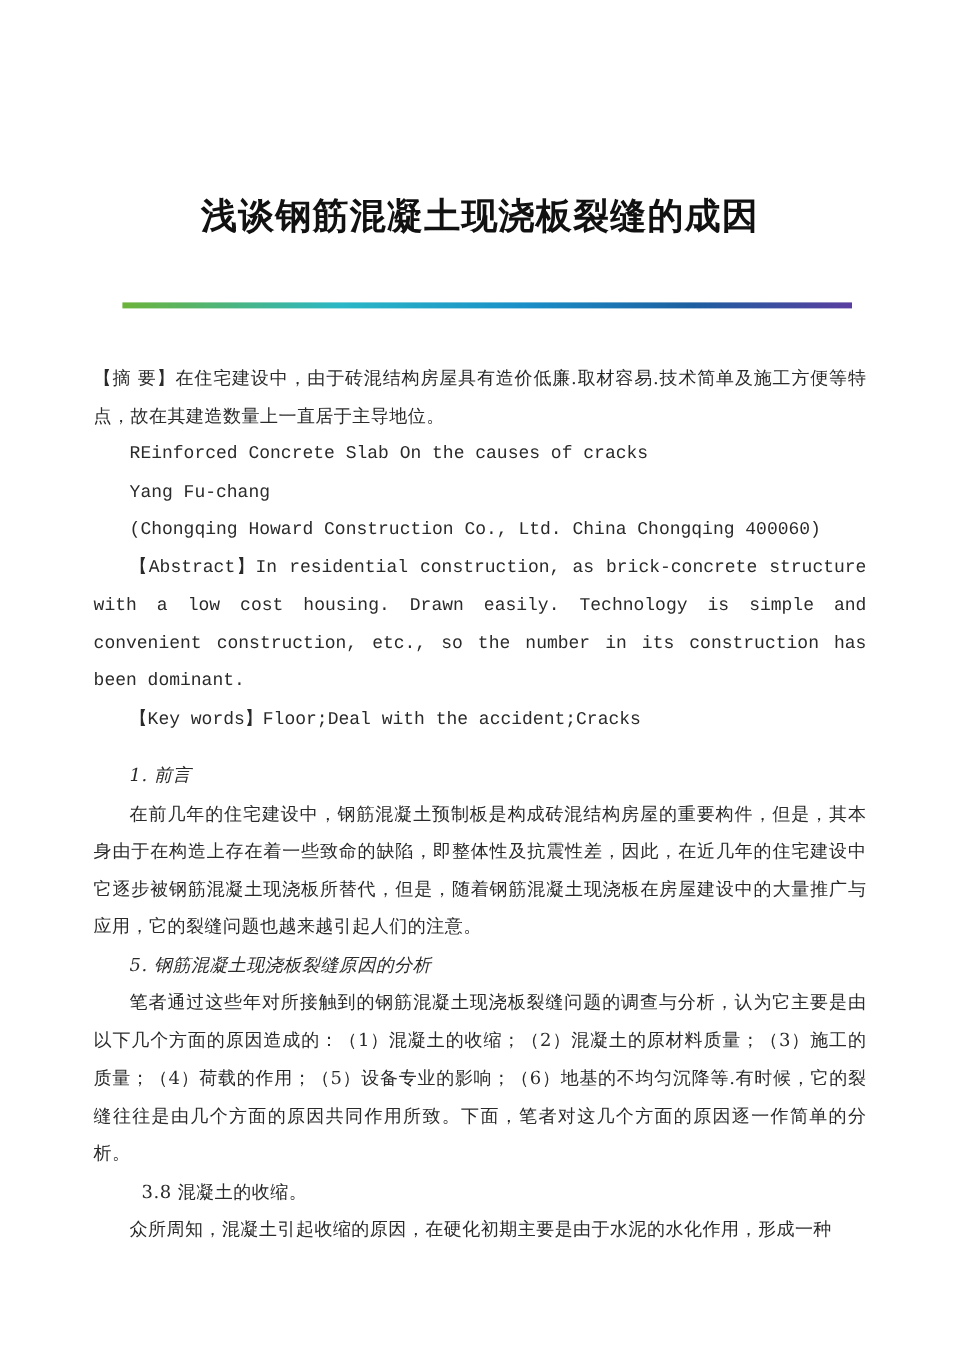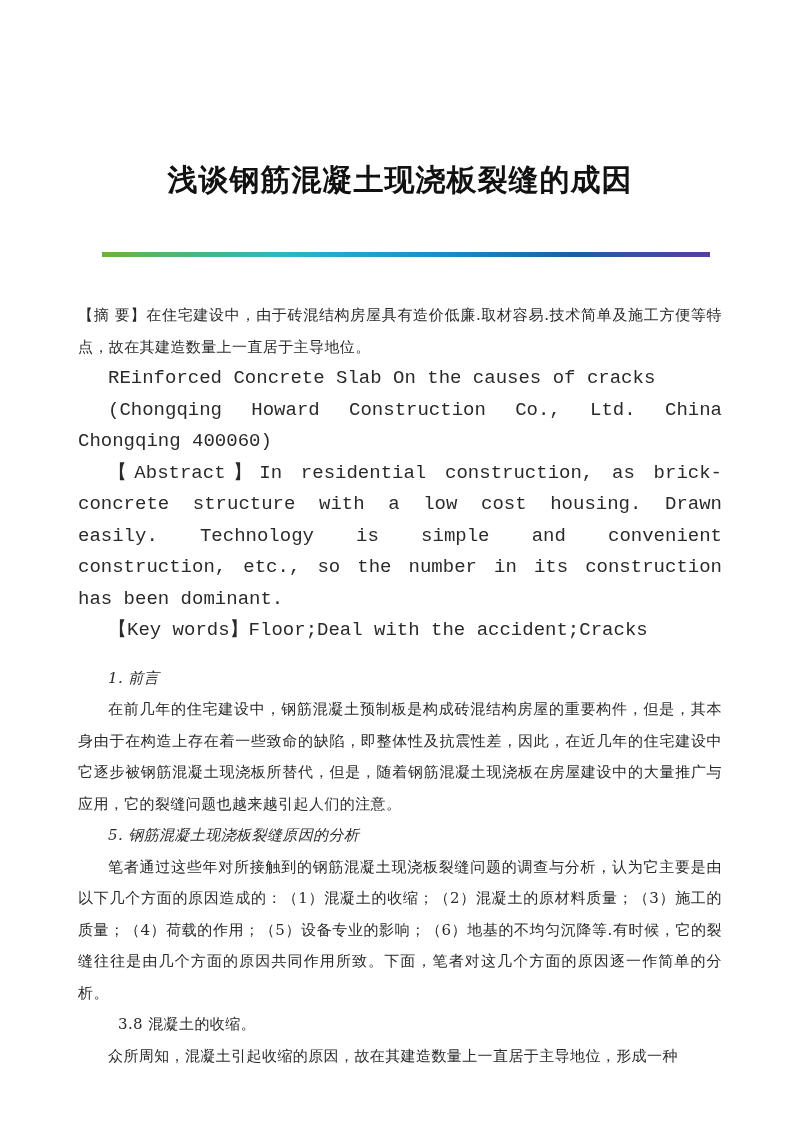--- a/index.html
+++ b/index.html
@@ -51,21 +51,21 @@
       font-size: 15px;
       line-height: 31.5px;
       margin: 0;
       color: #2a2a2a;
       text-align: justify;
       letter-spacing: 0.4px;
       word-break: break-all;
     }
     .p.latin {
       font-family: "Liberation Mono", "DejaVu Sans Mono", monospace;
-      font-size: 19px;
+      font-size: 15px;
       letter-spacing: 0px;
       word-break: normal;
     }
     .indent { text-indent: 30px; }
     .gap { height: 16px; }
     .heading1 { text-indent: 30px; font-style: italic; }
     .sub { text-indent: 40px; }
   </style>
 </head>
 <body>
@@ -76,32 +76,33 @@
 
   <div class="rule"></div>
 
   <div class="body">
 
     <p class="p">【摘 要】在住宅建设中，由于砖混结构房屋具有造价低廉.取材容易.技术简单及施工方便等特点，故在其建造数量上一直居于主导地位。</p>
 
 
     <p class="p latin indent">REinforced Concrete Slab On the causes of cracks</p>
 
+    <p class="p latin indent">Yang Fu-chang</p>
 
     <p class="p latin indent">(Chongqing Howard Construction Co., Ltd. China Chongqing 400060)</p>
 
     <p class="p latin indent">【Abstract】In residential construction, as brick-concrete structure with a low cost housing. Drawn easily. Technology is simple and convenient construction, etc., so the number in its construction has been dominant.</p>
 
     <p class="p latin indent">【Key words】Floor;Deal with the accident;Cracks</p>
 
     <div class="gap"></div>
 
     <p class="p heading1">1. 前言</p>
     <p class="p indent">在前几年的住宅建设中，钢筋混凝土预制板是构成砖混结构房屋的重要构件，但是，其本身由于在构造上存在着一些致命的缺陷，即整体性及抗震性差，因此，在近几年的住宅建设中它逐步被钢筋混凝土现浇板所替代，但是，随着钢筋混凝土现浇板在房屋建设中的大量推广与应用，它的裂缝问题也越来越引起人们的注意。</p>
 
     <p class="p heading1">5. 钢筋混凝土现浇板裂缝原因的分析</p>
     <p class="p indent">笔者通过这些年对所接触到的钢筋混凝土现浇板裂缝问题的调查与分析，认为它主要是由以下几个方面的原因造成的：（1）混凝土的收缩；（2）混凝土的原材料质量；（3）施工的质量；（4）荷载的作用；（5）设备专业的影响；（6）地基的不均匀沉降等.有时候，它的裂缝往往是由几个方面的原因共同作用所致。下面，笔者对这几个方面的原因逐一作简单的分析。</p>
 
     <p class="p sub">3.8 混凝土的收缩。</p>
-    <p class="p indent">众所周知，混凝土引起收缩的原因，故在其建造数量上一直居于主导地位，形成一种</p>
+    <p class="p indent">众所周知，混凝土引起收缩的原因，在硬化初期主要是由于水泥的水化作用，形成一种</p>
 
   </div>
 </div>
 
 </body></html>

